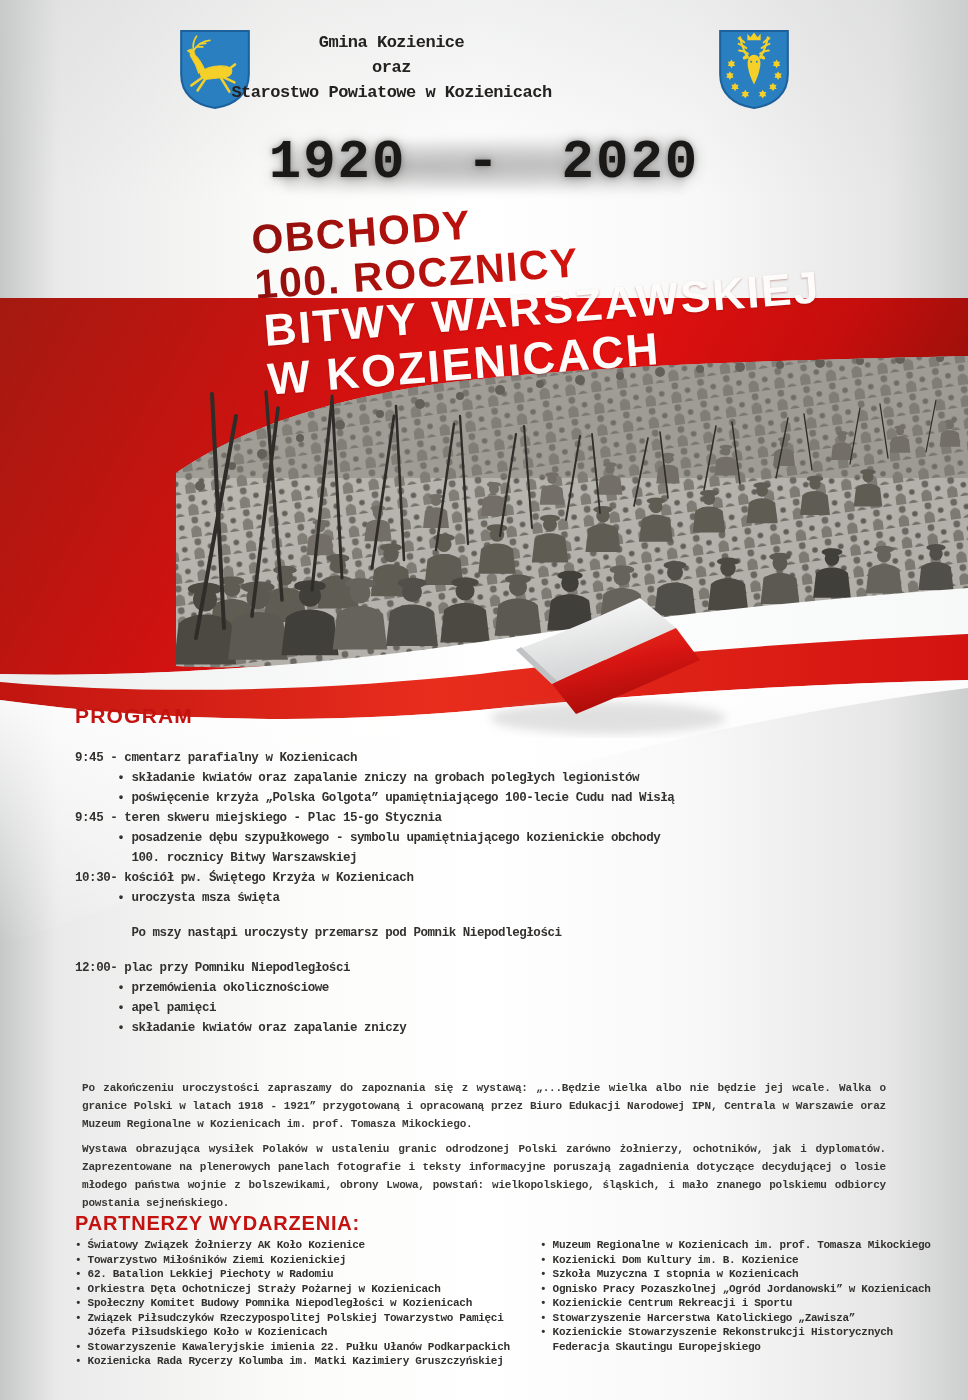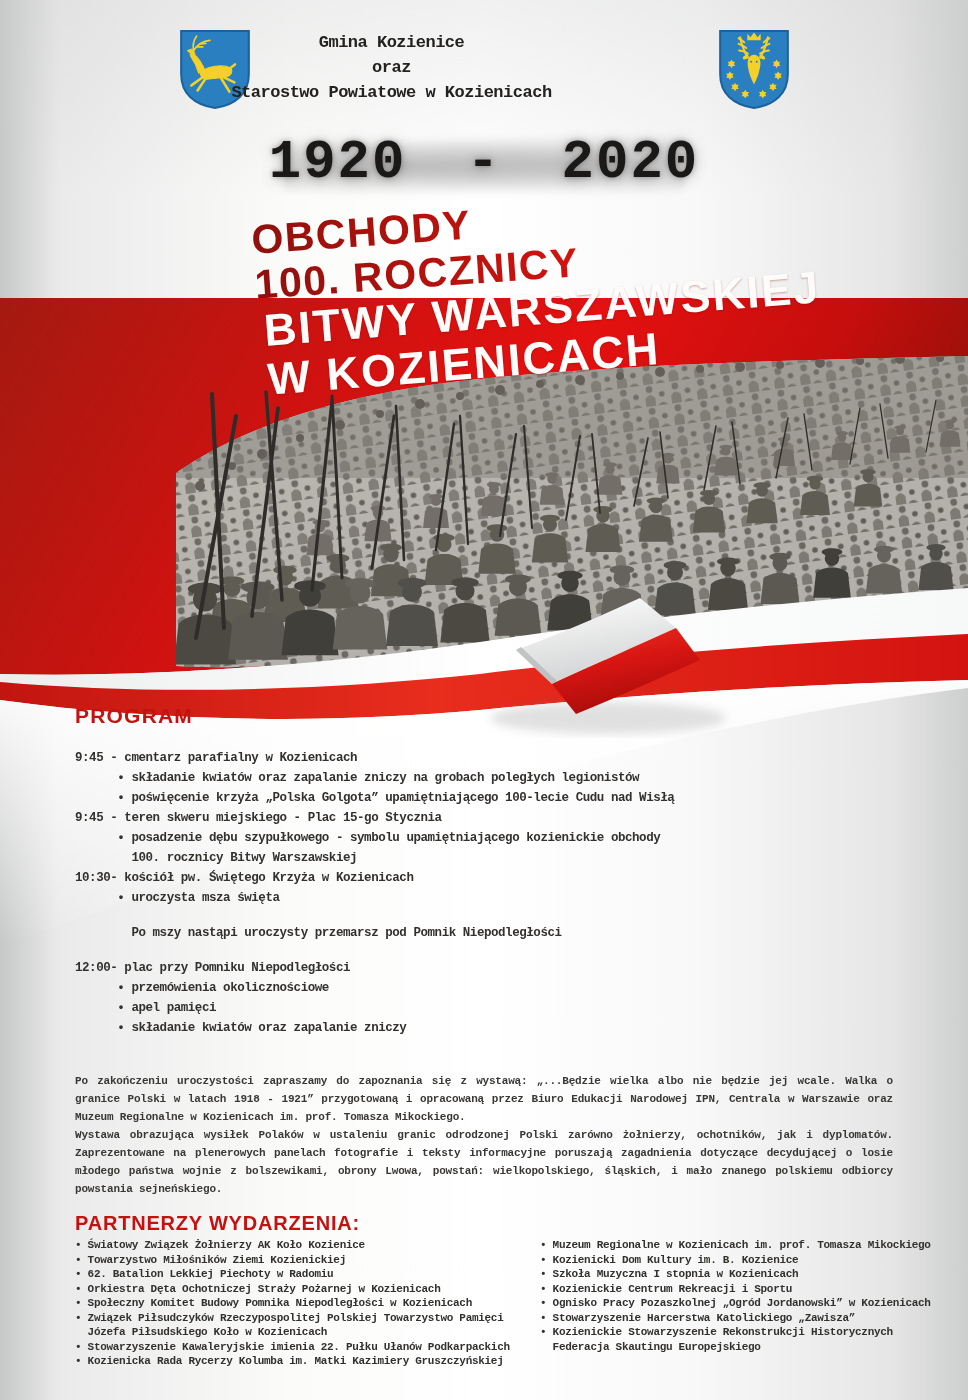--- a/index.html
+++ b/index.html
@@ -44,21 +44,21 @@
   .h-red{color:#c3120f;font-weight:bold;letter-spacing:1.2px;}
   .program-h{left:75px;top:704px;font-size:21px;}
   .program-list{left:75px;top:748px;width:760px;font-size:12.5px;line-height:20px;
     font-weight:bold;color:#33312e;letter-spacing:-0.45px;}
   .program-list .line{white-space:pre;}
   .program-list .spacer{height:15px;}
 
   
   .about{left:75px;top:1072px;width:818px;font-size:11px;line-height:18px;
     font-weight:bold;color:#3a3835;letter-spacing:-0.2px;text-align:justify;}
-  .about p{margin:0;}
+  .about p{margin:7px;}
 
   
   .partners-h{left:75px;top:1212px;font-size:20px;letter-spacing:.8px;}
   .p-col{top:1238px;font-size:11px;line-height:14.5px;font-weight:bold;
     color:#33312e;letter-spacing:-0.3px;}
   .p-col .line{white-space:pre;}
   .p-left{left:75px;width:460px;}
   .p-right{left:540px;width:420px;}
 </style>
 </head>
@@ -353,20 +353,20 @@
       <div class="line">• Społeczny Komitet Budowy Pomnika Niepodległości w Kozienicach</div>
       <div class="line">• Związek Piłsudczyków Rzeczypospolitej Polskiej Towarzystwo Pamięci</div>
       <div class="line">  Józefa Piłsudskiego Koło w Kozienicach</div>
       <div class="line">• Stowarzyszenie Kawaleryjskie imienia 22. Pułku Ułanów Podkarpackich</div>
       <div class="line">• Kozienicka Rada Rycerzy Kolumba im. Matki Kazimiery Gruszczyńskiej</div>
     </div>
   <div class="abs mono p-col p-right">
       <div class="line">• Muzeum Regionalne w Kozienicach im. prof. Tomasza Mikockiego</div>
       <div class="line">• Kozienicki Dom Kultury im. B. Kozienice</div>
       <div class="line">• Szkoła Muzyczna I stopnia w Kozienicach</div>
+      <div class="line">• Ognisko Pracy Pozaszkolnej „Ogród Jordanowski” w Kozienicach</div>
       <div class="line">• Kozienickie Centrum Rekreacji i Sportu</div>
-      <div class="line">• Ognisko Pracy Pozaszkolnej „Ogród Jordanowski” w Kozienicach</div>
       <div class="line">• Stowarzyszenie Harcerstwa Katolickiego „Zawisza”</div>
       <div class="line">• Kozienickie Stowarzyszenie Rekonstrukcji Historycznych</div>
       <div class="line">  Federacja Skautingu Europejskiego</div>
     </div>
 
 </div>
 
 </body></html>

